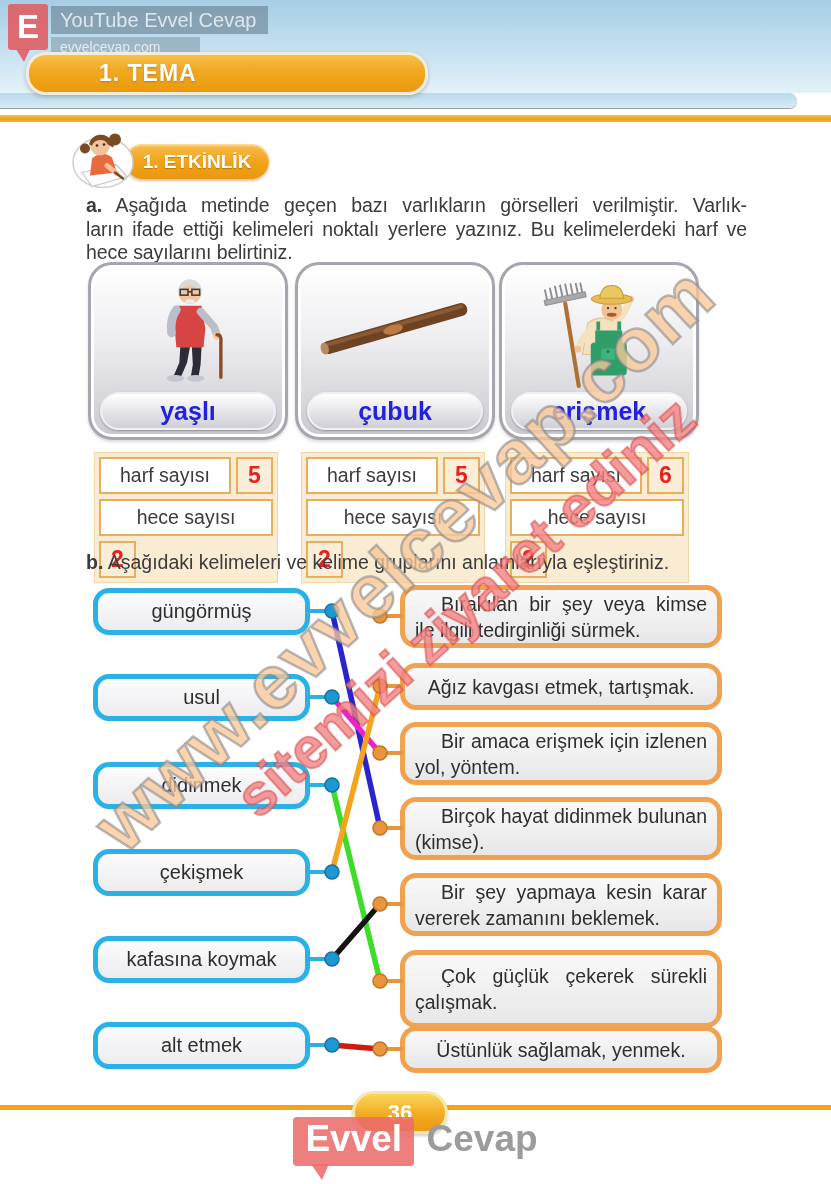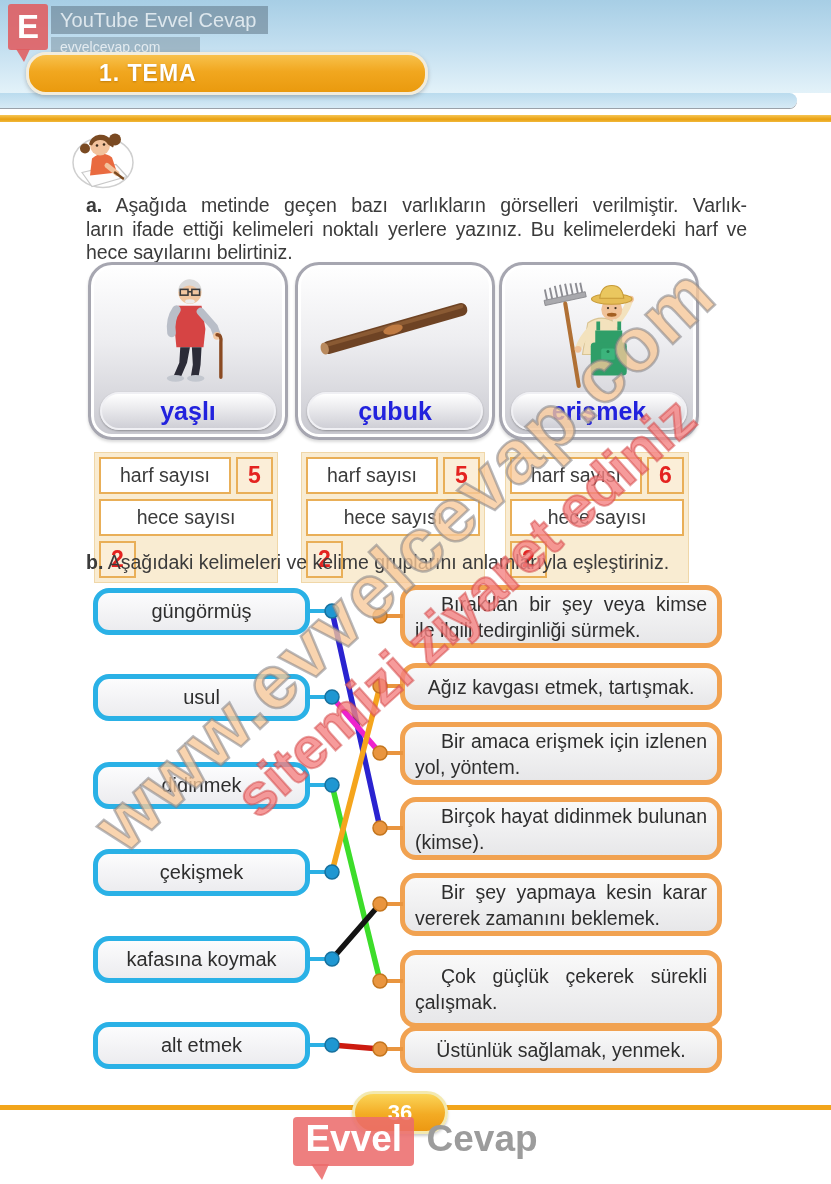--- a/index.html
+++ b/index.html
@@ -125,20 +125,23 @@
     <path d="M22,31 q10,-9 20,-1 l5,15 l-27,3 z" fill="#e96a3f"></path>
     <path d="M37,38 L47,46" stroke="#f2c29c" stroke-width="5" stroke-linecap="round"></path>
     <path d="M45,45 L53,51" stroke="#7a4a20" stroke-width="2.5" stroke-linecap="round"></path>
     <circle cx="30" cy="18" r="10" fill="#f2c29c"></circle>
     <path d="M19,17 a12,11 0 0 1 23,-3 q3,3 1,6 l-5,-3 a9,9 0 0 0 -16,1 z" fill="#7a4a22"></path>
     <circle cx="15" cy="21" r="5" fill="#7a4a22"></circle>
     <circle cx="45" cy="12" r="6" fill="#7a4a22"></circle>
     <circle cx="27" cy="18" r="1.3" fill="#3a2a1a"></circle>
     <circle cx="34" cy="17" r="1.3" fill="#3a2a1a"></circle>
   </svg>
+  <div class="activity-badge">
+    <span>1. ETKİNLİK</span>
+  </div>
 
   <div class="para-a">
     <div class="jline"><b>a.</b> <span>Aşağıda metinde geçen bazı varlıkların görselleri verilmiştir. Varlık-</span></div>
     <div class="jline">ların ifade ettiği kelimeleri noktalı yerlere yazınız. Bu kelimelerdeki harf ve</div>
     <div>hece sayılarını belirtiniz.</div>
   </div>
 
   <div class="card c1">
     <div class="card-image">
       <svg viewBox="0 0 100 120" width="118" height="116">

